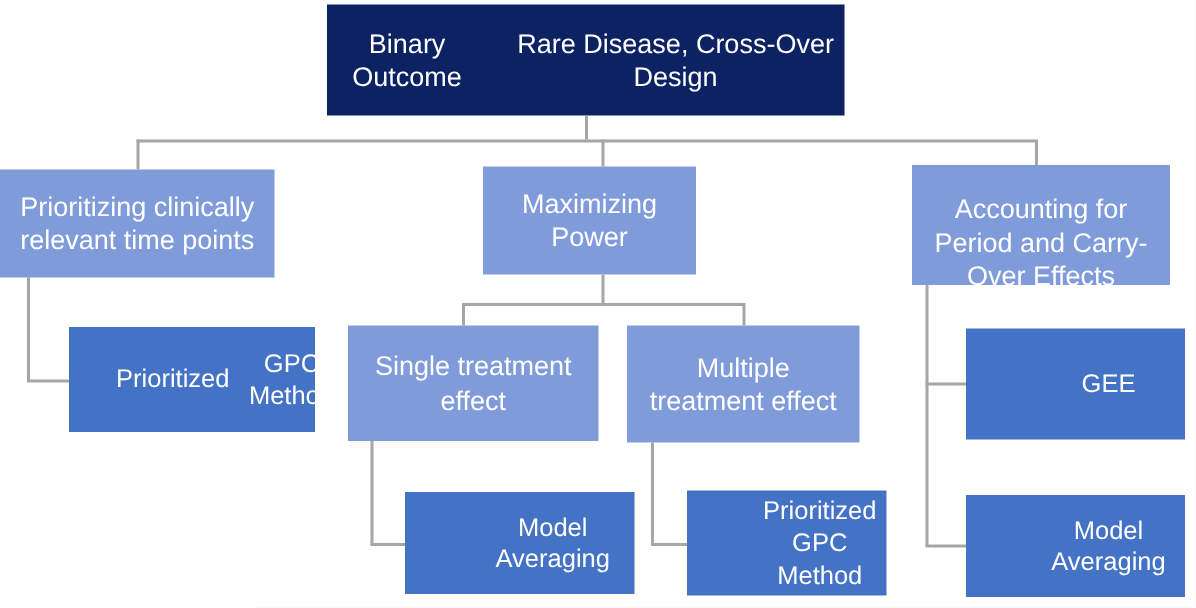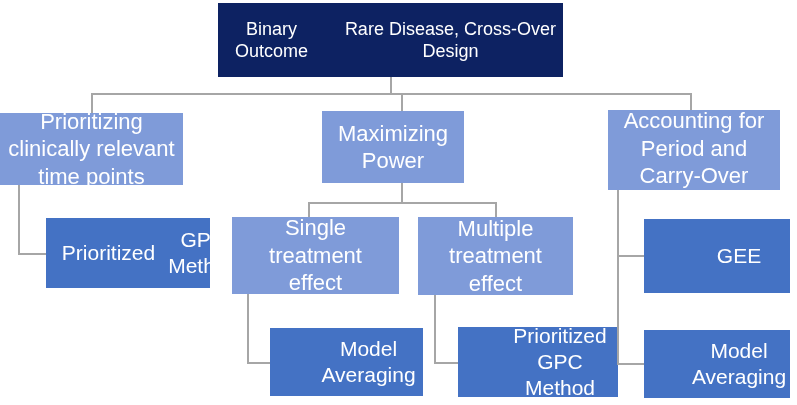--- a/index.html
+++ b/index.html
@@ -21,22 +21,22 @@
   .node{
     position:absolute;
     display:flex;
     align-items:center;justify-content:center;
     text-align:center;
     color:var(--text);
     box-sizing:border-box;
     line-height:1.25;
   }
   .lvl1{background:var(--level1);font-size:18px;gap:13px;}
-  .lvl2{background:var(--level2);font-size:22px;}
-  .lvl3{background:var(--level3);font-size:21px;padding-left:44px;}
+  .lvl2{background:var(--level2);font-size:18px;}
+  .lvl3{background:var(--level3);font-size:17px;padding-left:44px;}
   .gap-lines{gap:13px;}
   .cv{position:absolute;width:1.5px;background:var(--connector);}
   .ch{position:absolute;height:1.5px;background:var(--connector);}
   .inner{display:block;}
 </style>
 </head>
 <body>
 
 <div class="canvas">
 
@@ -71,21 +71,21 @@
   </div>
 
   <div class="node lvl2" style="left:418px;top:217px;width:155px;height:78px;">
     <span class="inner" style="max-width:132px;">Multiple treatment effect</span>
   </div>
 
   <div class="node lvl3" style="left:270px;top:328px;width:153px;height:68px;">
     <span class="inner">Model Averaging</span>
   </div>
 
-  <div class="node lvl3" style="left:458px;top:327px;width:160px;height:70px;">
+  <div class="node lvl3" style="left:458px;top:327px;width:133px;height:70px;">
     <span class="inner" style="max-width:140px;">Prioritized GPC Method</span>
   </div>
 
   <div class="node lvl3" style="left:644px;top:330px;width:146px;height:68px;">
     <span class="inner">Model Averaging</span>
   </div>
 
   <div class="cv" style="left:390px;top:77px;height:16px;"></div>
   <div class="ch" style="left:91px;top:93px;width:599px;"></div>
   <div class="cv" style="left:91px;top:93px;height:20px;"></div>

